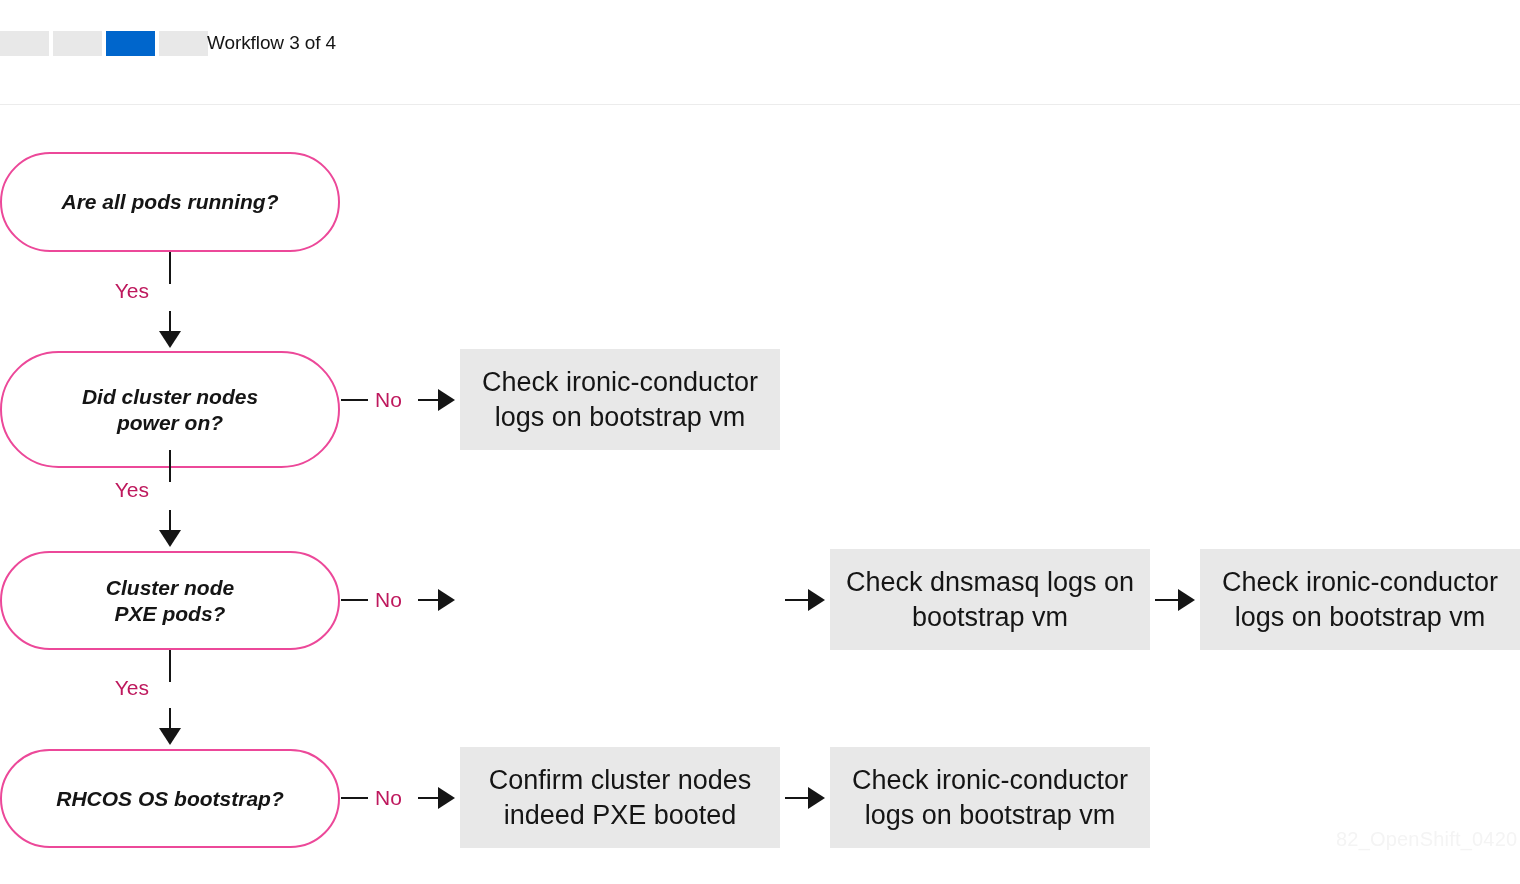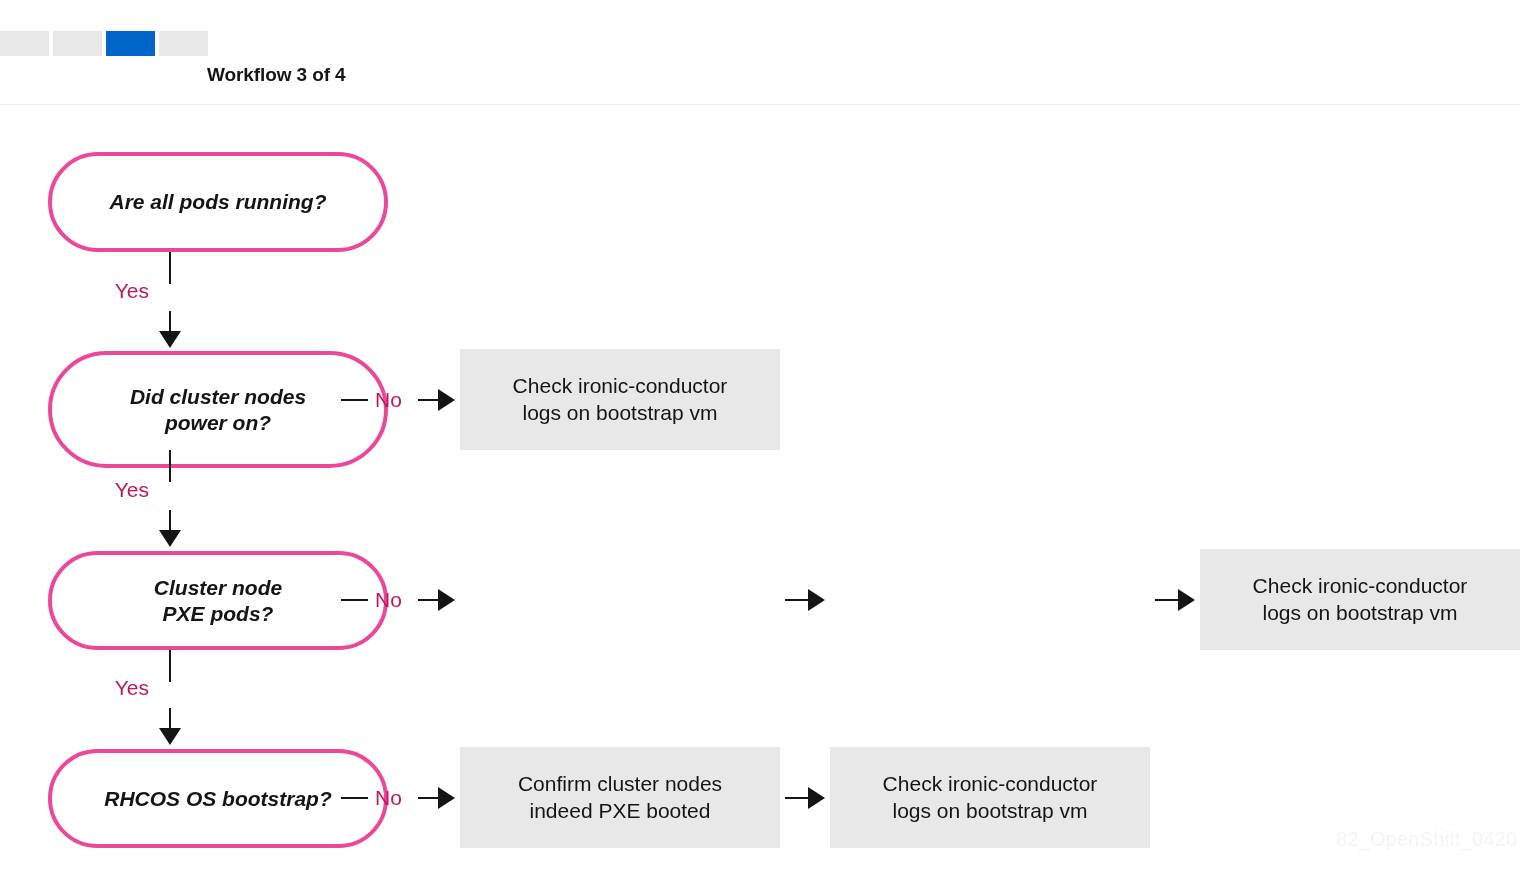--- a/index.html
+++ b/index.html
@@ -37,65 +37,63 @@
     background: #e8e8e8;
   }
   .progress-segment.active {
     background: #0066cc;
   }
   #workflow-label {
     position: absolute;
     left: 207px;
     top: 32px;
     font-size: 19px;
-    font-weight: 700;
+    font-weight: 400;
     color: #151515;
     letter-spacing: -0.1px;
     white-space: nowrap;
-    margin-top: 32px;
   }
   #header-divider {
     position: absolute;
     left: 0;
     top: 104px;
     width: 1520px;
     height: 1px;
     background: #ececec;
   }
 
   
   .decision-node {
     position: absolute;
     box-sizing: border-box;
-    border: 4px solid #ec4899;
+    border: 2px solid #ec4899;
     border-radius: 999px;
     background: #ffffff;
     display: flex;
     align-items: center;
     justify-content: center;
     text-align: center;
     font-style: italic;
     font-weight: 700;
     font-size: 21px;
     line-height: 1.22;
     color: #151515;
     padding: 0 14px;
-    margin-left: 48px;
   }
 
   
   .process-box {
     position: absolute;
     box-sizing: border-box;
     background: #e8e8e8;
     display: flex;
     align-items: center;
     justify-content: center;
     text-align: center;
-    font-size: 21px;
+    font-size: 27px;
     font-weight: 400;
     line-height: 1.28;
     color: #151515;
     padding: 0 14px;
   }
 
   
   .connector {
     position: absolute;
     background: #151515;
@@ -191,20 +189,24 @@
 
   <div class="connector h" style="left:341px; top:599px; width:27px;"></div>
   <div class="edge-label" style="left:375px; top:588px;">No</div>
   <div class="connector h" style="left:418px; top:599px; width:26px;"></div>
   <div class="arrow-right" style="left:438px; top:589px;"></div>
 
 
   <div class="connector h" style="left:785px; top:599px; width:28px;"></div>
   <div class="arrow-right" style="left:808px; top:589px;"></div>
 
+  <div class="process-box" style="left:830px; top:549px; width:320px; height:101px;">
+    <span style="white-space:pre-line;">Check dnsmasq logs on
+bootstrap vm</span>
+  </div>
 
   <div class="connector h" style="left:1155px; top:599px; width:28px;"></div>
   <div class="arrow-right" style="left:1178px; top:589px;"></div>
 
   <div class="process-box" style="left:1200px; top:549px; width:320px; height:101px;">
     <span style="white-space:pre-line;">Check ironic-conductor
 logs on bootstrap vm</span>
   </div>
 
   <div class="connector v" style="left:169px; top:650px; height:32px;"></div>

